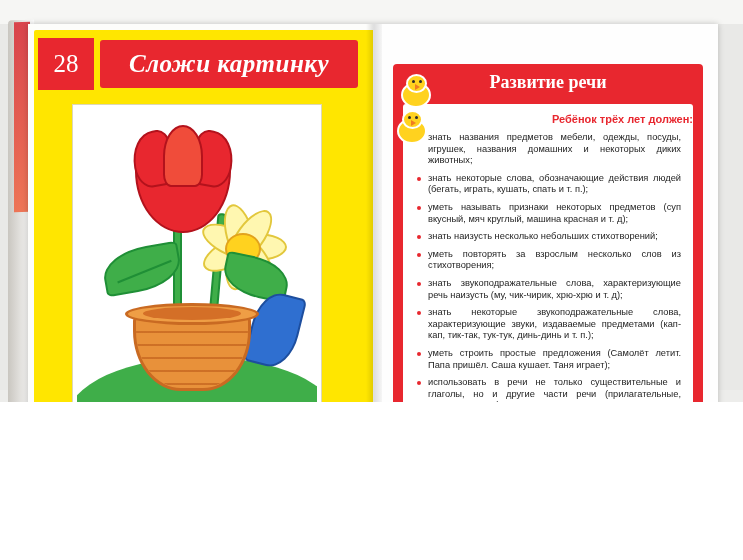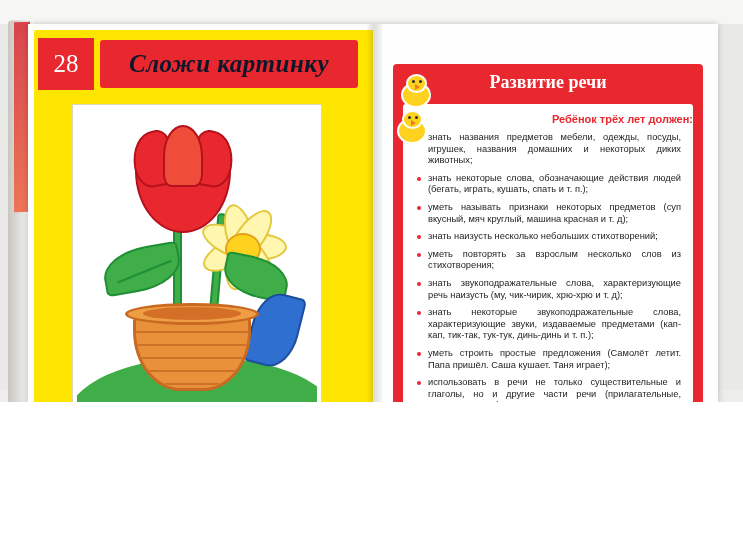--- a/index.html
+++ b/index.html
@@ -114,21 +114,21 @@
   }
   .title-ribbon {
     position: absolute;
     left: 72px; top: 16px;
     width: 258px; height: 48px;
     background: #e8272f;
     border-radius: 3px;
   }
   .title-ribbon span {
     display: block;
-    color: #0f172a;
+    color: #ffffff;
     font-size: 25px;
     line-height: 48px;
     text-align: center;
     font-style: italic;
     font-weight: bold;
     font-family: "Liberation Serif", serif;
     letter-spacing: 0.5px;
   }
   .picture-frame {
     position: absolute;

